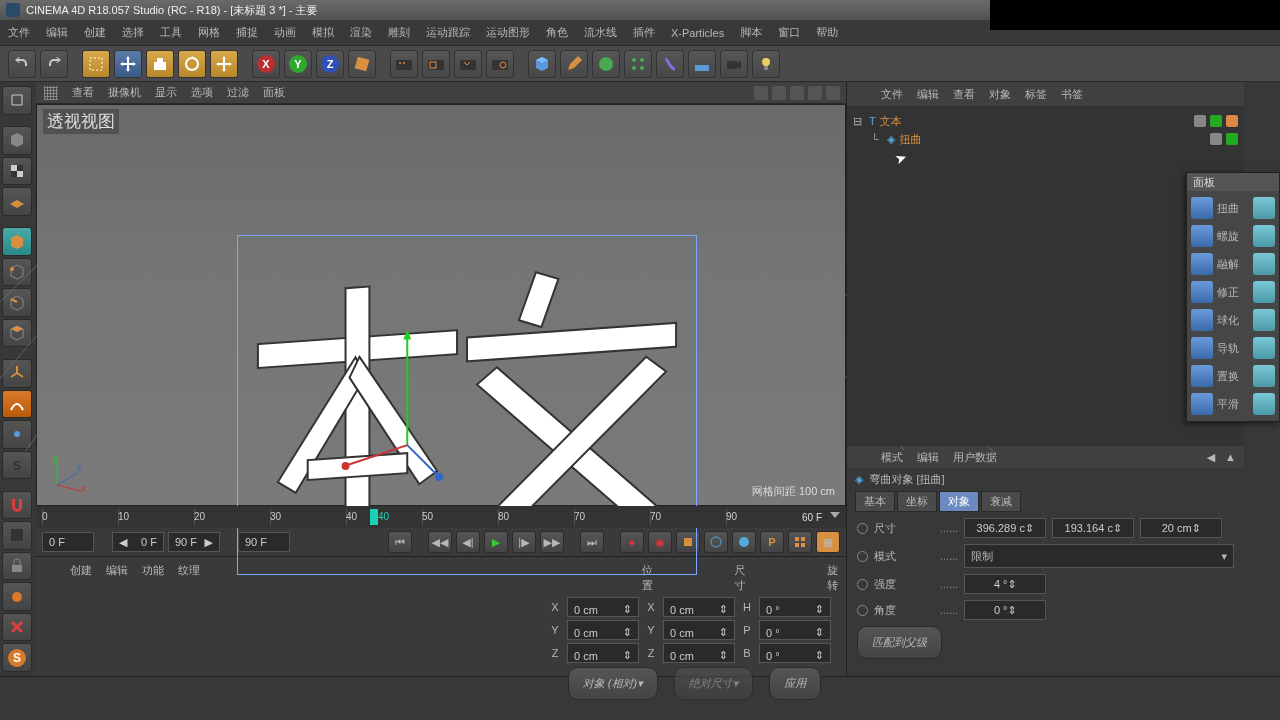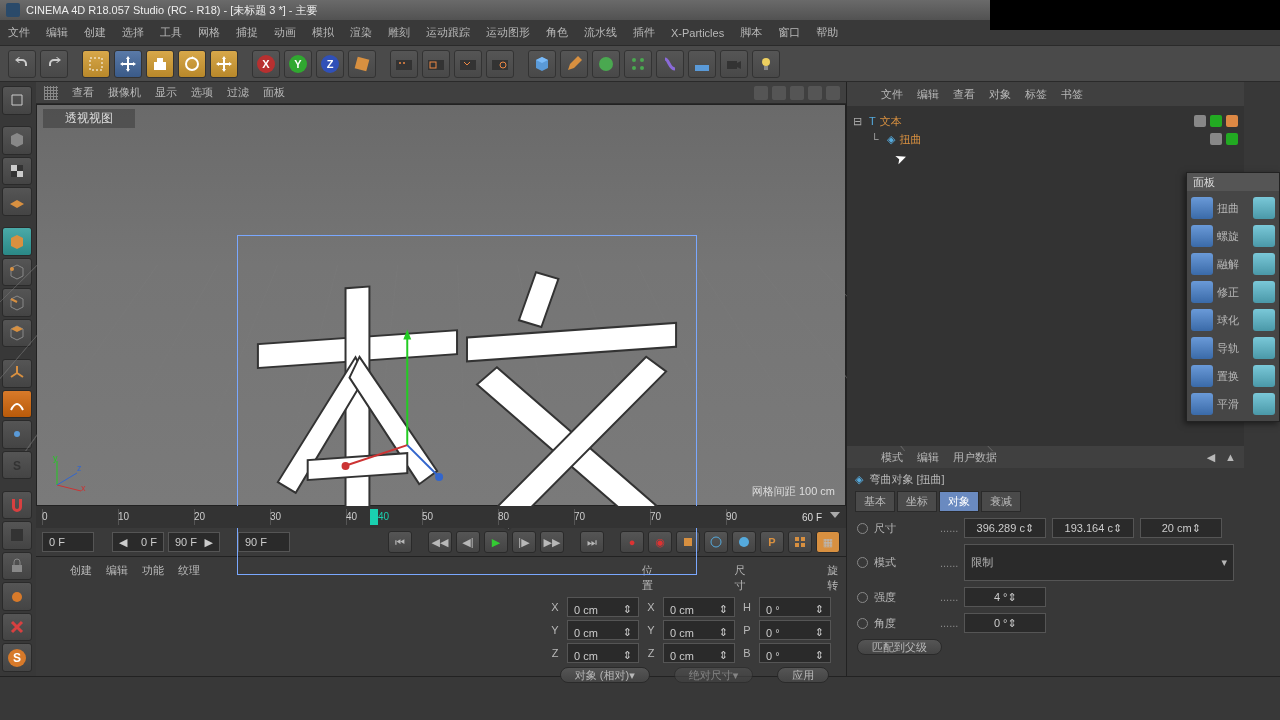--- a/index.html
+++ b/index.html
@@ -18,21 +18,21 @@
 .left-tools { width: 36px; background: #383838; display: flex; flex-direction: column; gap: 2px; padding: 4px 2px; }
 .lbtn { width: 30px; height: 30px; background: linear-gradient(#555,#444); border: 1px solid #2a2a2a; border-radius: 3px; display: flex; align-items: center; justify-content: center; }
 .lbtn.cyan { background: linear-gradient(#4aaaa8,#2a8886); }
 .lbtn.orange { background: linear-gradient(#d87a2a,#b85a0a); }
 .viewport-col { width: 810px; display: flex; flex-direction: column; }
 .vp-sub { height: 22px; background: #404040; display: flex; align-items: center; gap: 14px; padding: 0 8px; border-bottom: 1px solid #2a2a2a; position: relative; }
 .vp-sub .grid-ico { width: 14px; height: 14px; background: repeating-linear-gradient(0deg,#888,#888 1px,transparent 1px,transparent 3px), repeating-linear-gradient(90deg,#888,#888 1px,transparent 1px,transparent 3px); }
 .vp-nav { position: absolute; right: 6px; display: flex; gap: 4px; }
 .vp-nav i { width: 14px; height: 14px; background: #555; border-radius: 2px; display: inline-block; }
 .viewport { flex: 1; background: #707070; position: relative; border: 1px solid #222; }
-.vp-label { position: absolute; left: 6px; top: 4px; color: #ddd; font-size: 12px; background: rgba(64,64,64,.6); padding: 1px 22px; }
+.vp-label { position: absolute; left: 6px; top: 4px; color: #ddd; font-size: 17px; background: rgba(64,64,64,.6); padding: 1px 4px; }
 .vp-footer { position: absolute; right: 10px; bottom: 6px; color: #ddd; font-size: 11px; }
 .grid-floor { position: absolute; inset: 0; background:
   linear-gradient(#6a6a6a,#757575 40%,#7a7a7a);
 }
 .floor-lines { position: absolute; left: 0; right: 0; bottom: 0; height: 60%; background:
   repeating-linear-gradient(90deg, rgba(120,120,120,.5) 0 1px, transparent 1px 60px);
   transform: perspective(640px) rotateX(58deg); transform-origin: top; }
 .text3d { position: absolute; left: 200px; top: 130px; width: 460px; height: 340px; border: 1px solid #7aa8ff; }
 .text3d svg { position: absolute; inset: 0; }
 .axis { position: absolute; left: 12px; bottom: 12px; width: 40px; height: 40px; }
@@ -45,21 +45,21 @@
 .trbtn { width: 24px; height: 22px; background: linear-gradient(#555,#444); border: 1px solid #2a2a2a; border-radius: 3px; display:flex; align-items:center; justify-content:center; }
 .numfield { height: 20px; background: #2a2a2a; border: 1px solid #555; color: #ccc; padding: 0 6px; display:flex; align-items:center; min-width: 52px; justify-content:space-between; }
 .lower { display: flex; height: 120px; background: #3a3a3a; border-top: 1px solid #222; }
 .lower-left { width: 546px; padding: 6px 8px; }
 .lower-left .hdr { display: flex; gap: 14px; margin-bottom: 4px; }
 .lower-right { flex: 1; padding: 4px 6px; }
 .coord-hdr { display: flex; gap: 80px; padding: 2px 0 4px 34px; }
 .coord-row { display: flex; align-items: center; gap: 6px; margin-bottom: 3px; }
 .coord-row .lbl { width: 12px; text-align: center; }
 .coord-row .numfield { min-width: 72px; align-items: flex-end; }
-.btn3d { height: 16px; padding: 0 14px; background: linear-gradient(#555,#444); border: 1px solid #2a2a2a; border-radius: 10px; display:flex; align-items:center; }
+.btn3d { height: 33px; padding: 0 14px; background: linear-gradient(#555,#444); border: 1px solid #2a2a2a; border-radius: 10px; display:flex; align-items:center;font-style:italic; }
 .right-panel { width: 398px; background: #383838; display: flex; flex-direction: column; border-left: 1px solid #222; }
 .rp-menu { height: 24px; background: #404040; display: flex; align-items: center; gap: 14px; padding: 0 8px; }
 .obj-tree { flex: 0 0 340px; background: #333; padding: 6px; position: relative; }
 .tree-row { display: flex; align-items: center; gap: 4px; height: 18px; }
 .tree-row .exp { width: 12px; color: #aaa; }
 .tree-row.indent { padding-left: 18px; }
 .tree-row .tags { margin-left: auto; display: flex; gap: 4px; }
 .tree-row .tags i { width: 12px; height: 12px; background: #888; border-radius: 2px; display:inline-block; }
 .cursor { position: absolute; left: 48px; top: 44px; font-size: 14px; color: #fff; transform: rotate(-20deg); }
 .rp-mid { height: 22px; background: #404040; display: flex; align-items: center; gap: 14px; padding: 0 8px; }
@@ -69,21 +69,21 @@
 .tab { padding: 2px 8px; background: #4a4a4a; border: 1px solid #2a2a2a; font-size: 11px; }
 .tab.sel { background: #6a8ac0; color: #fff; }
 .attrs { padding: 6px 10px; display: flex; flex-direction: column; gap: 6px; }
 .attrs .section-title { background: #3d3d3d; padding: 2px 4px; }
 .arow { display: flex; align-items: center; gap: 6px; }
 .arow .albl { width: 60px; }
 .arow .dots { color: #888; }
 .radio { width: 11px; height: 11px; border: 1px solid #888; border-radius: 50%; display:inline-block; }
 .spin { display:flex; align-items:center; }
 .spin .numfield { min-width: 82px; justify-content: center; }
-.dropdown { flex:1; height: 37px; background: #2a2a2a; border: 1px solid #555; display:flex; align-items:center; padding: 0 6px; justify-content:space-between; }
+.dropdown { flex:1; height: 24px; background: #2a2a2a; border: 1px solid #555; display:flex; align-items:center; padding: 0 6px; justify-content:space-between; }
 .checkbox { width: 11px; height: 11px; border: 1px solid #888; display:inline-block; }
 .float-panel { position: absolute; right: 0; top: 172px; width: 94px; background: #464646; border: 1px solid #222; box-shadow: -2px 2px 6px rgba(0,0,0,.5); z-index: 50; }
 .float-panel .fp-title { height: 18px; background: #555; padding: 0 6px; display:flex; align-items:center; color:#ddd; }
 .float-panel .fp-body { padding: 4px; display: flex; flex-direction: column; gap: 2px; }
 .fp-row { display: flex; align-items: center; gap: 4px; height: 26px; }
 .fp-row .fp-ico { width: 22px; height: 22px; background: linear-gradient(#6a9ad8,#3a6aa8); border-radius: 3px; }
 .fp-row .fp-ico2 { width: 22px; height: 22px; background: linear-gradient(#7ac8d8,#4a98a8); border-radius: 3px; }
 .statusbar { height: 18px; background: #383838; border-top: 1px solid #222; }
 </style>
 </head>
@@ -560,21 +560,21 @@
                 <span>0 cm</span>
                 <span>⇕</span>
               </div>
               <span class="lbl">B</span>
               <div class="numfield">
                 <span>0 °</span>
                 <span>⇕</span>
               </div>
             </div>
           </div>
-        <div class="coord-row" style="margin-top:4px;gap:24px;justify-content:center">
+        <div class="coord-row" style="margin-top:4px;gap:16px;justify-content:center">
           <div class="btn3d"><span>对象 (相对)</span> ▾</div>
           <div class="btn3d" style="opacity:.6"><span>绝对尺寸</span> ▾</div>
           <div class="btn3d">
               <span>应用</span>
             </div>
         </div>
       </div>
     </div>
   </div>
 

